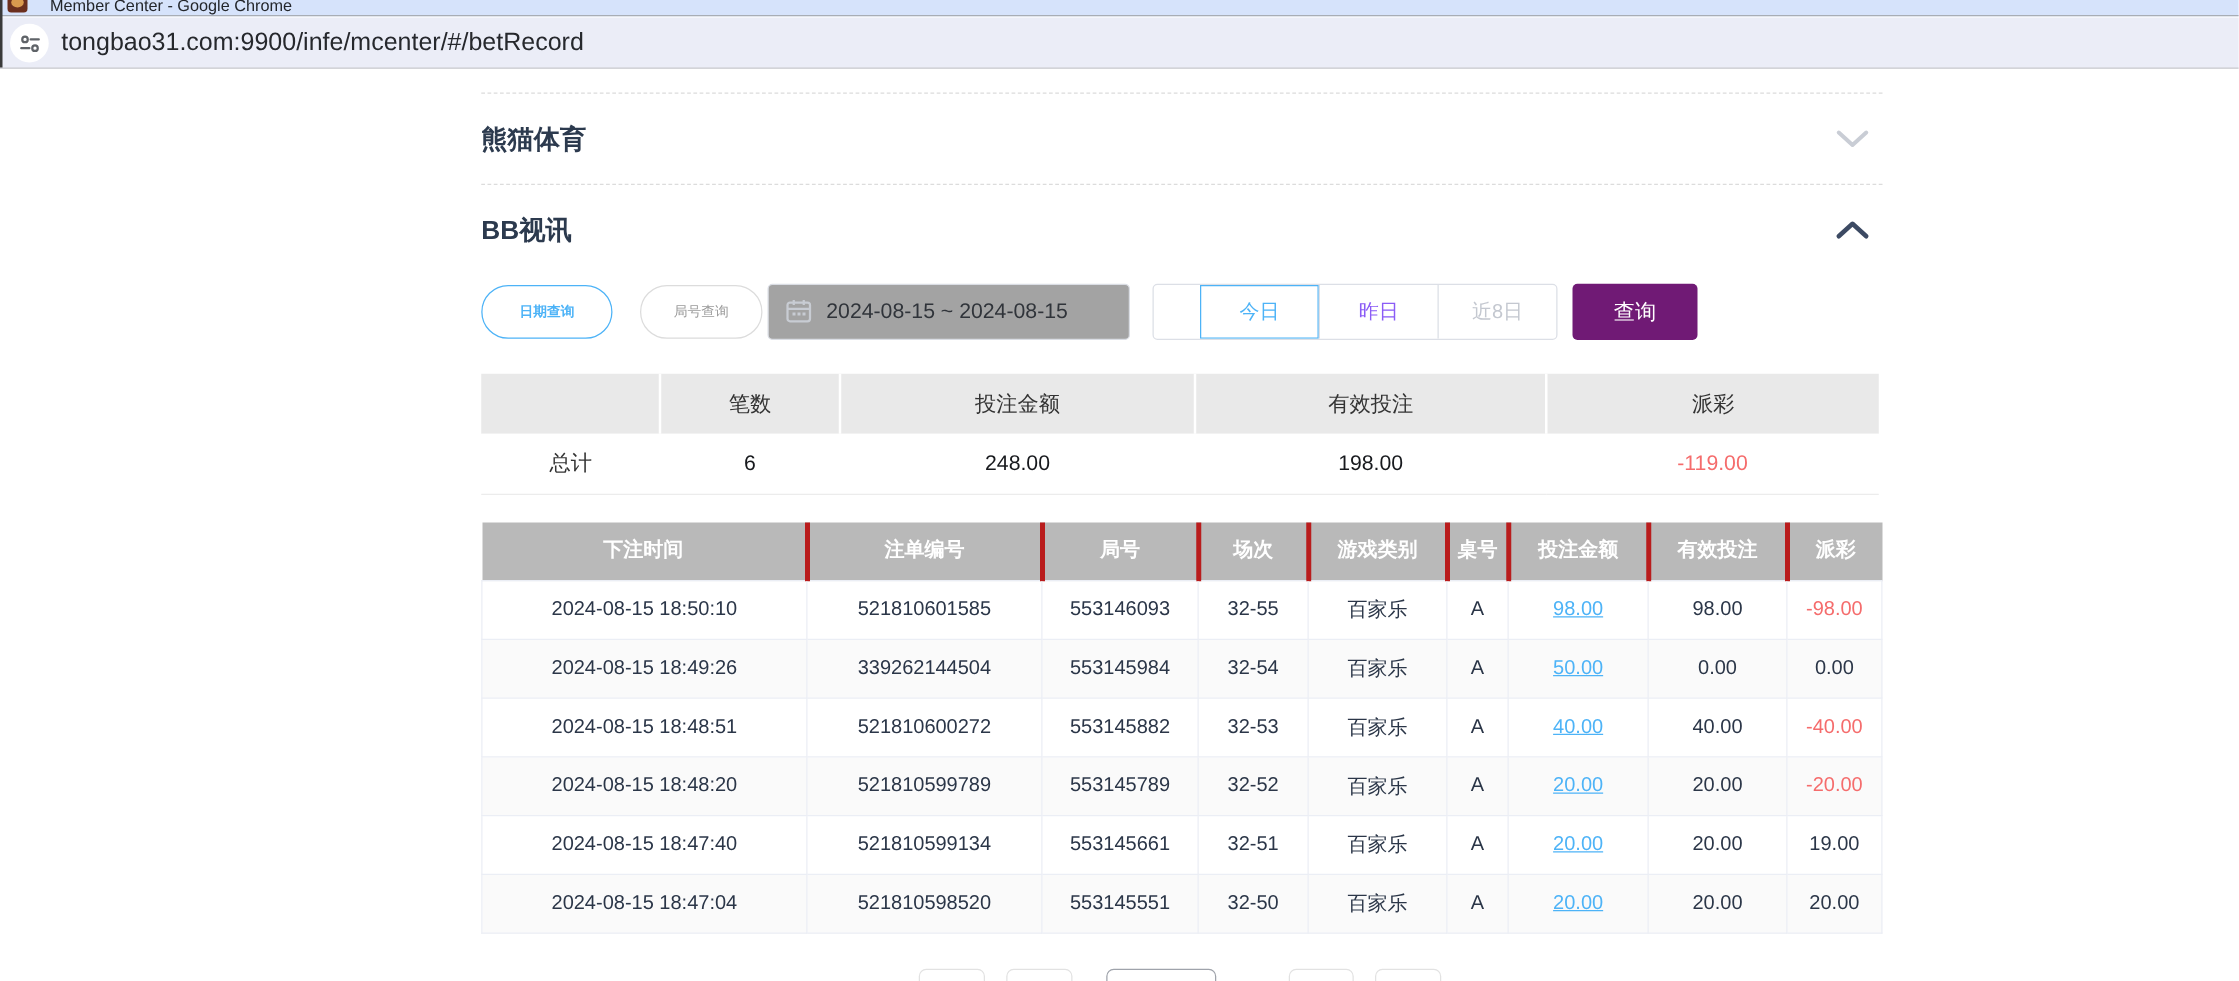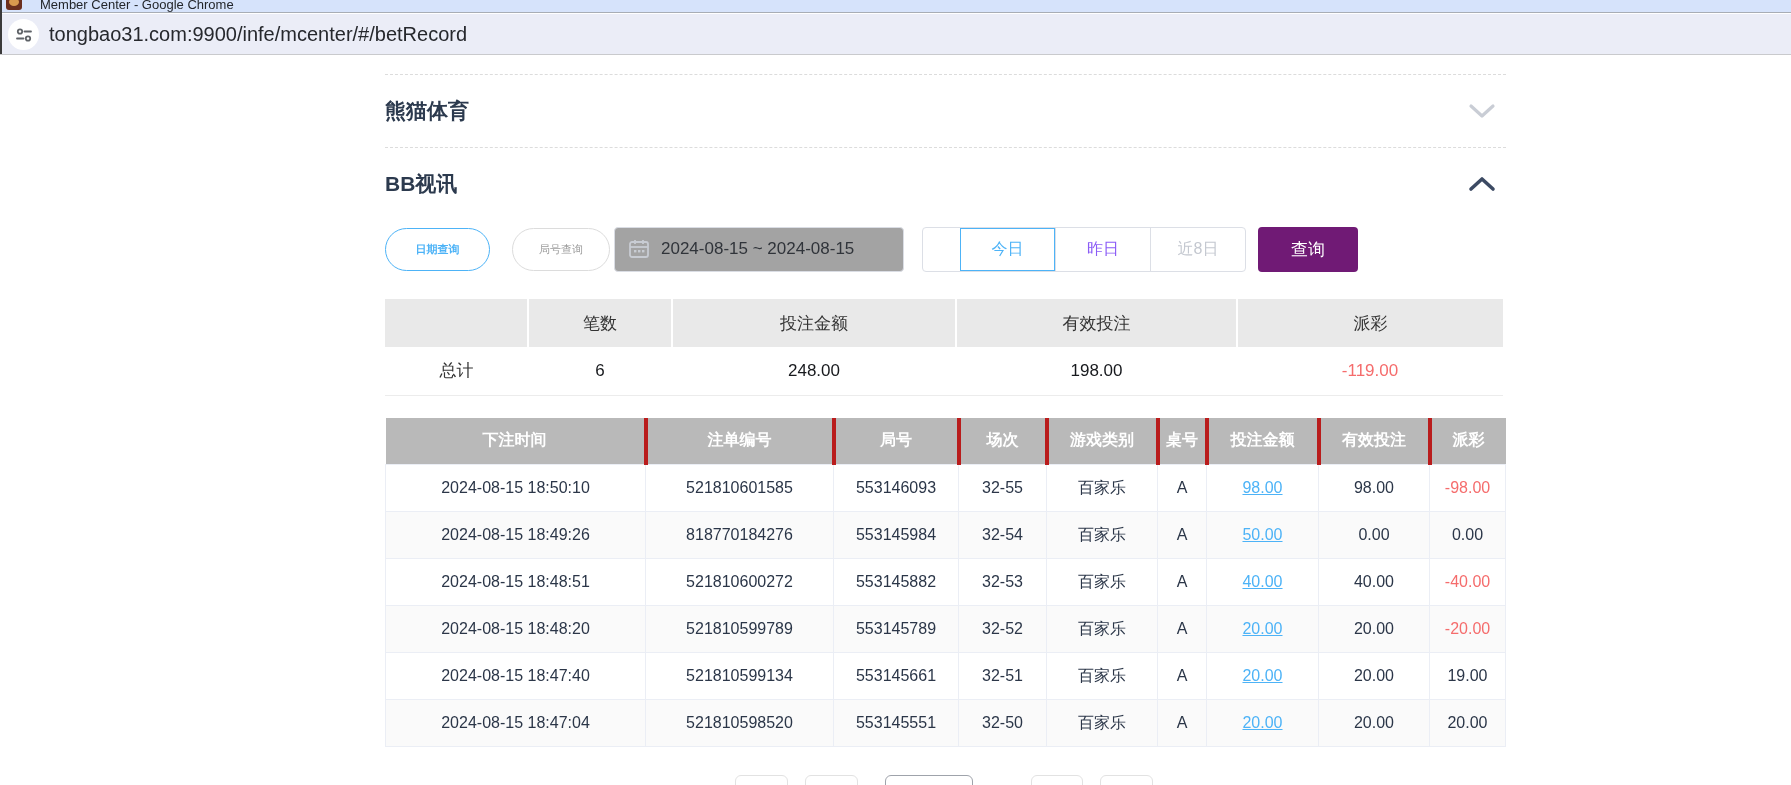--- a/index.html
+++ b/index.html
@@ -212,21 +212,21 @@
           <td>553146093</td>
           <td>32-55</td>
           <td>百家乐</td>
           <td>A</td>
           <td><a class="amount-link">98.00</a></td>
           <td>98.00</td>
           <td class="neg">-98.00</td>
         </tr>
         <tr class="stripe">
           <td>2024-08-15 18:49:26</td>
-          <td>818770184276</td>
+          <td>339262144504</td>
           <td>553145984</td>
           <td>32-54</td>
           <td>百家乐</td>
           <td>A</td>
           <td><a class="amount-link">50.00</a></td>
           <td>0.00</td>
           <td>0.00</td>
         </tr>
         <tr>
           <td>2024-08-15 18:48:51</td>

